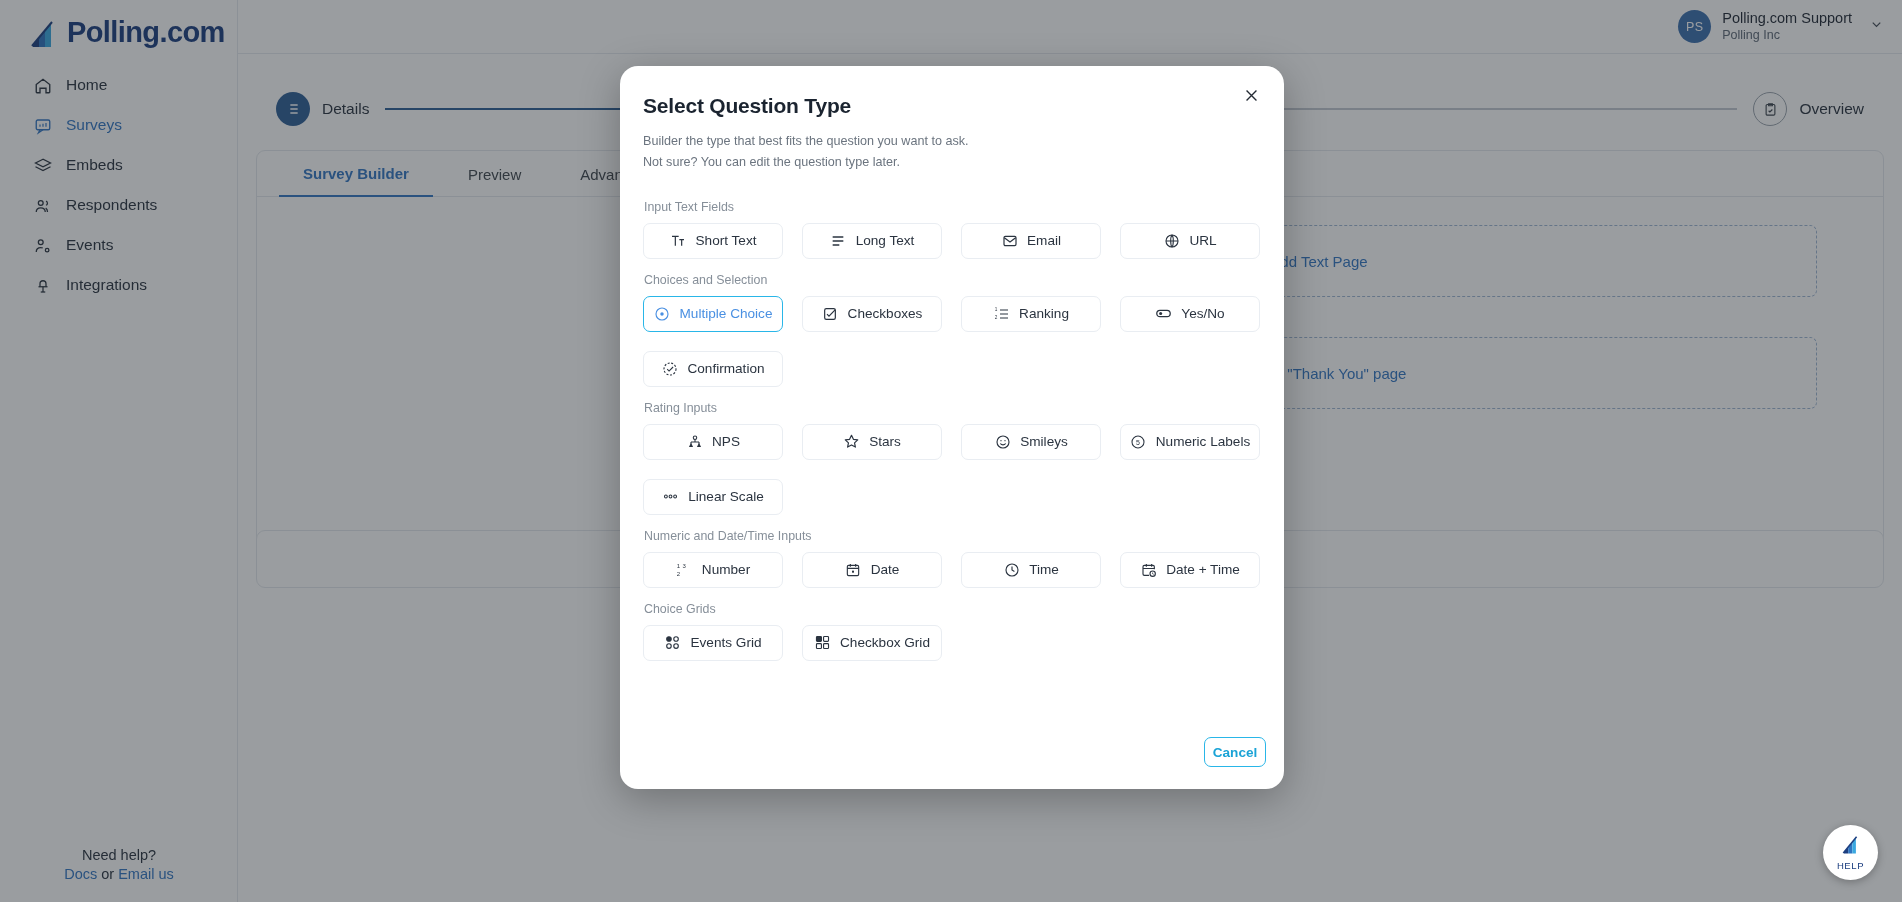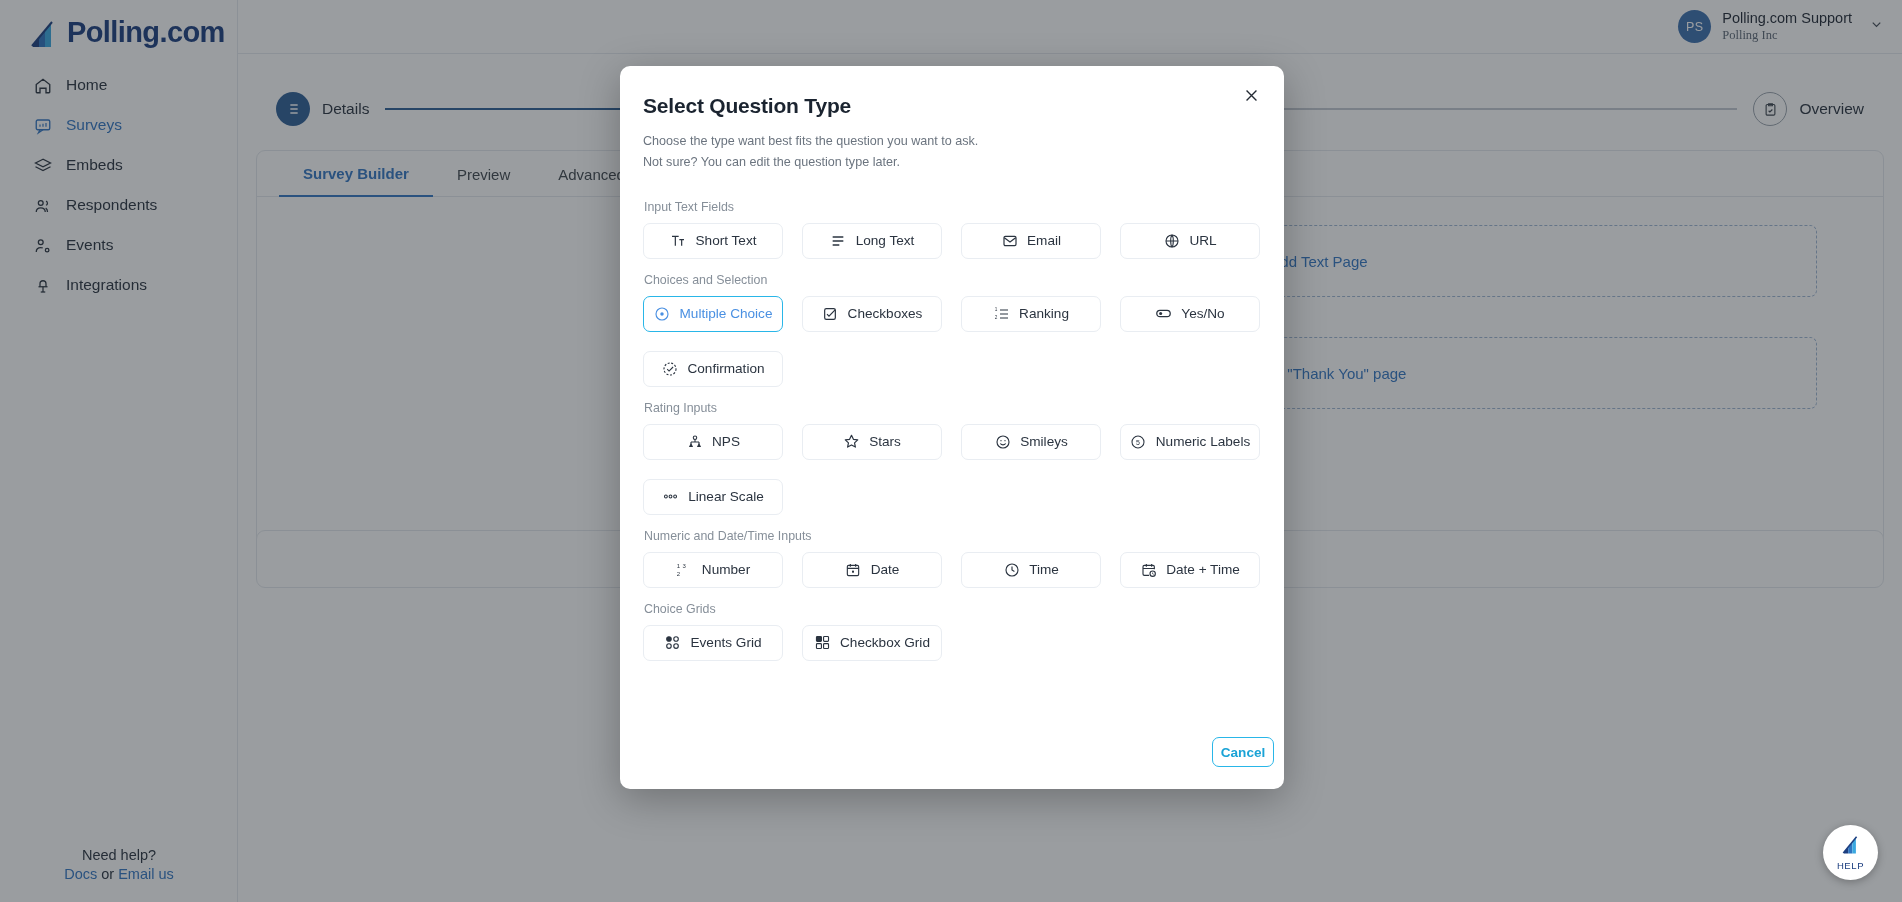--- a/index.html
+++ b/index.html
@@ -55,21 +55,21 @@
     padding-right: 18px; z-index: 1;
   }
   .user-chip { display: flex; align-items: center; gap: 11px; cursor: pointer; margin-left: 27px; }
   .avatar {
     width: 33px; height: 33px; border-radius: 50%;
     background: #3b6fae; color: #fff; font-size: 12.5px;
     display: flex; align-items: center; justify-content: center;
     letter-spacing: .5px;
   }
   .user-name { font-size: 14.5px; color: #1f2733; line-height: 1.25; }
-  .user-org { font-size: 12.5px; color: #5d6876; line-height: 1.3; font-family: Liberation Serif, serif; }
+  .user-org { font-size: 12.5px; color: #5d6876; line-height: 1.3; }
   .chev { margin-left: 6px; color: #444c57; }
 
   
   .content {
     position: absolute; left: 238px; top: 54px;
     width: 1664px; height: 848px; background: #ffffff;
   }
   .stepper {
     position: absolute; left: 18px; top: 32px;
     width: 1628px; height: 46px;
@@ -84,21 +84,21 @@
   .step-dot.hollow { border: 1.3px solid #9aa3ad; color: #3c444e; }
   .step-label { font-size: 15.5px; color: #2b3440; }
   .step-line { flex: 1; height: 1.6px; background: #2f5f96; margin: 0 16px; }
   .step-line.light { background: #c3c9d1; }
 
   .panel {
     position: absolute; left: 18px; top: 96px;
     width: 1628px; height: 420px;
     background: #fff; border: 1px solid #e4e8ed; border-radius: 9px;
   }
-  .tabs { display: flex; height: 46px; border-bottom: 1px solid #e4e8ed; padding-left: 22px; }
+  .tabs { display: flex; height: 46px; border-bottom: 1px solid #e4e8ed; padding-left: 22px; gap: 11px; }
   .tab {
     padding: 0 24px; height: 46px; display: flex; align-items: center;
     font-size: 15px; color: #41484f; cursor: pointer;
   }
   .tab.active {
     color: #3477c4; font-weight: bold;
     border-bottom: 2.5px solid #3477c4;
   }
   .builder-area { padding: 36px 0 0 0; position: relative; height: 373px; }
   .dropzone {
@@ -129,21 +129,21 @@
     background: #fff; box-shadow: 0 2px 8px rgba(0,0,0,.28);
     display: flex; flex-direction: column; align-items: center; justify-content: center;
     z-index: 8; cursor: pointer;
   }
   .help-fab .lbl { font-size: 9.5px; font-weight: normal; color: #1d3f80; letter-spacing: .6px; margin-top: 1px; }
 
   
   .modal {
     position: absolute; left: 620px; top: 66px;
     width: 664px; height: 723px;
-    background: #ffffff; border-radius: 10px;
+    background: #ffffff; border-radius: 18px;
     box-shadow: 0 10px 40px rgba(0,0,0,.28);
     z-index: 10;
   }
   .modal-close {
     position: absolute; right: 20px; top: 16px;
     width: 26px; height: 26px; display: flex; align-items: center; justify-content: center;
     cursor: pointer; color: #232a33;
   }
   .modal-title {
     font-size: 21px; font-weight: bold; color: #1b2430;
@@ -166,21 +166,21 @@
     display: flex; align-items: center; justify-content: center; gap: 9px;
     font-size: 13.6px; color: #2b3440;
     font-family: "Liberation Sans", sans-serif;
   }
   .qbtn .ico { display: flex; align-items: center; justify-content: center; width: 17px; height: 17px; }
   .qbtn.selected {
     border: 1.5px solid #29b6e8; color: #4a90e2;
   }
   .qbtn.selected .ico { color: #4a90e2; }
   .modal-footer {
-    position: absolute; right: 10px; bottom: 22px;
+    position: absolute; right: 18px; bottom: 22px;
   }
   .cancel-btn {
     border: 1.4px solid #29b6e8; color: #1aa3d6; background: #fff;
     border-radius: 7px; width: 62px; height: 30px;
     font-size: 13.6px; font-weight: bold; cursor: pointer;
     font-family: "Liberation Sans", sans-serif;
   }
 </style>
 </head>
 <body>
@@ -355,21 +355,21 @@
   </div>
 
   <div class="modal">
     <div class="modal-close">
       <svg width="17" height="17" viewBox="0 0 24 24" fill="none" stroke="#232a33" stroke-width="1.9">
           <path d="M5 5l14 14M19 5L5 19"></path>
         </svg>
     </div>
     <div class="modal-title">Select Question Type</div>
     <div class="modal-sub">
-      <div>Choose the type want best fits the question you want to ask.</div>
+      <div>Builder the type that best fits the question you want to ask.</div>
       <div>Not sure? You can edit the question type later.</div>
     </div>
 
     <div class="modal-body">
 
       <div class="group-label">Input Text Fields</div>
       <div class="btn-grid">
         <button class="qbtn">
           <span class="ico">
             <svg width="16" height="16" viewBox="0 0 24 24" fill="none" stroke="#2b3440" stroke-width="1.8">

